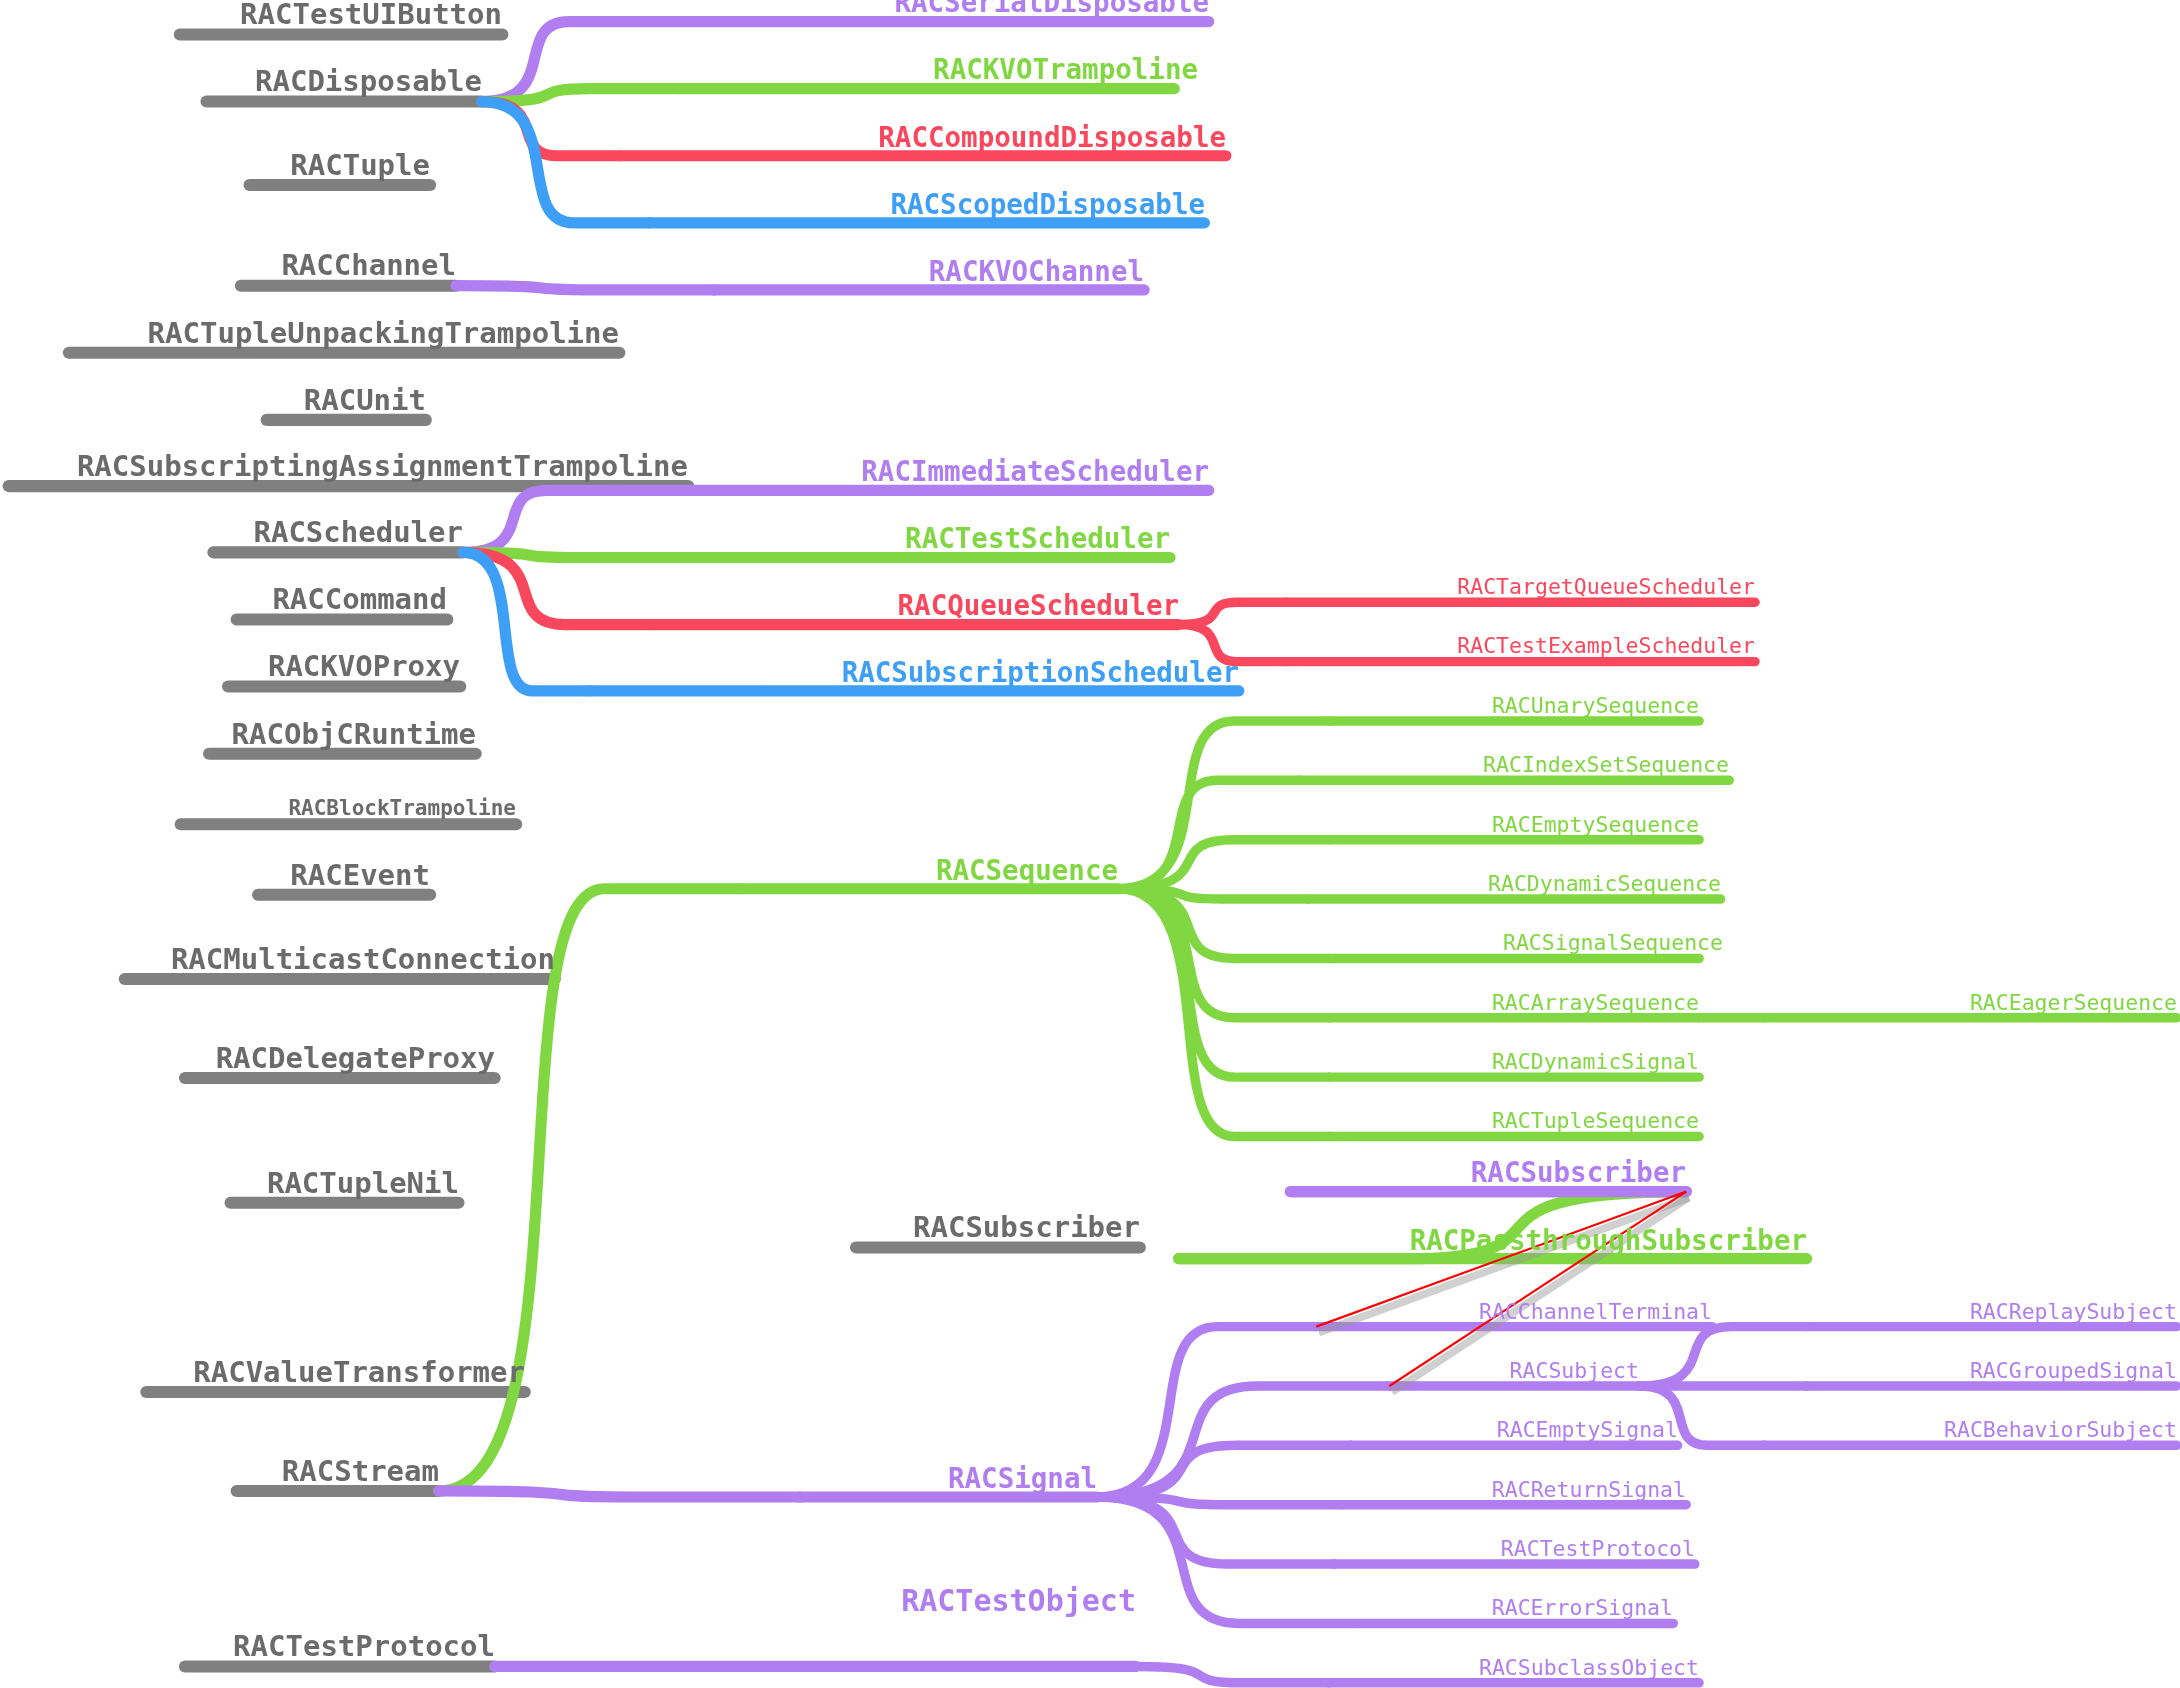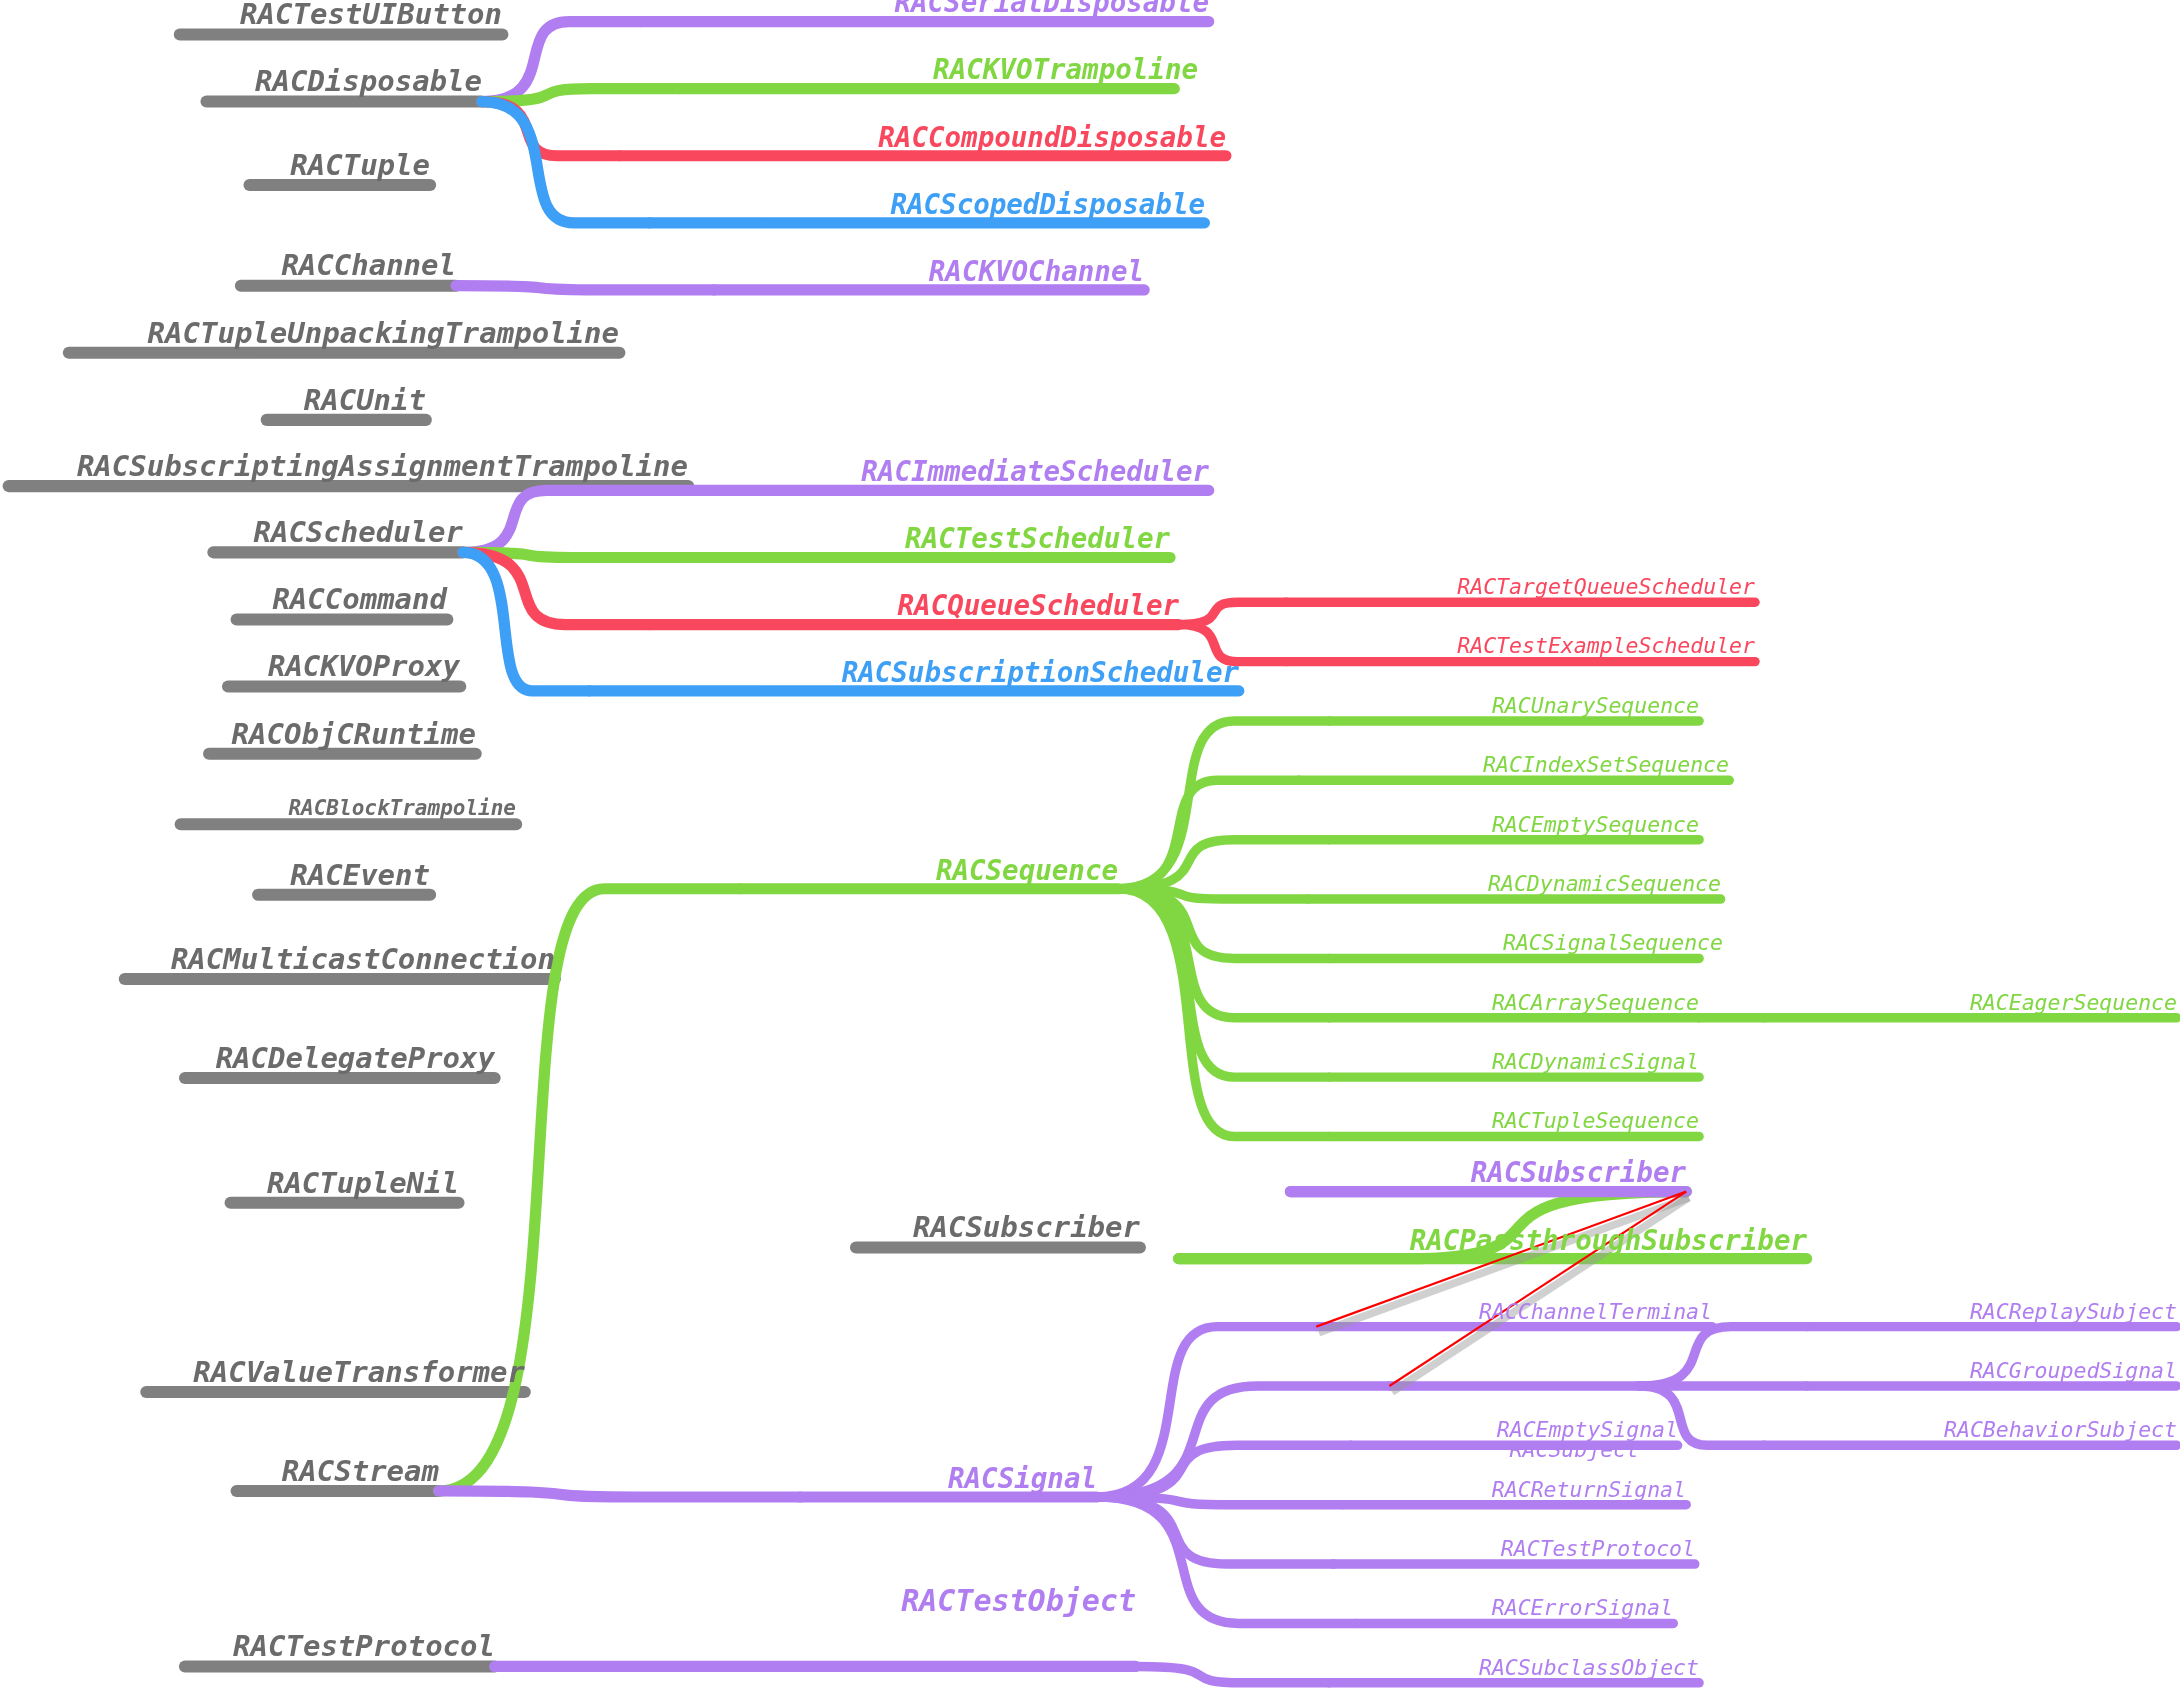--- a/index.html
+++ b/index.html
@@ -1,20 +1,20 @@
 <!DOCTYPE html>
 <html style="font-size:13.8px"><head>
 <meta charset="utf-8">
 <style>
   html,body{margin:0;padding:0;background:#ffffff;}
   body{
     width:2180px;height:1688px;overflow:hidden;
     font-family:"DejaVu Sans Mono","Liberation Mono",monospace;
   }
-  #stage{position:relative;width:2100px;height:1688px;background:#fff;font-style:italic;}
+  #stage{position:relative;width:2100px;height:1688px;background:#fff;}
   #wires{position:absolute;left:0;top:0;width:2180px;height:1688px;}
   .node{
     position:absolute;
     white-space:nowrap;
     transform:translate(-100%,-100%);
     line-height:1;
     letter-spacing:0px;
     user-select:none;
   }
   .node.root{color:#6b6b6b;font-weight:bold;}
@@ -160,21 +160,21 @@
       <div class="node lvl2" style="left: 1755px; top: 656px; font-size: 21.5px; color: rgb(249, 72, 94);">RACTestExampleScheduler</div>
       <div class="node lvl2" style="left: 1699px; top: 716px; font-size: 21.5px; color: rgb(129, 215, 66);">RACUnarySequence</div>
       <div class="node lvl2" style="left: 1729px; top: 775px; font-size: 21.5px; color: rgb(129, 215, 66);">RACIndexSetSequence</div>
       <div class="node lvl2" style="left: 1699px; top: 835px; font-size: 21.5px; color: rgb(129, 215, 66);">RACEmptySequence</div>
       <div class="node lvl2" style="left: 1721px; top: 894px; font-size: 21.5px; color: rgb(129, 215, 66);">RACDynamicSequence</div>
       <div class="node lvl2" style="left: 1699px; top: 953px; font-size: 21.5px; color: rgb(129, 215, 66); margin-left: 24px;">RACSignalSequence</div>
       <div class="node lvl2" style="left: 1699px; top: 1013px; font-size: 21.5px; color: rgb(129, 215, 66);">RACArraySequence</div>
       <div class="node lvl2" style="left: 1699px; top: 1072px; font-size: 21.5px; color: rgb(129, 215, 66);">RACDynamicSignal</div>
       <div class="node lvl2" style="left: 1699px; top: 1131px; font-size: 21.5px; color: rgb(129, 215, 66);">RACTupleSequence</div>
       <div class="node lvl2" style="left: 1712px; top: 1322px; font-size: 21.5px; color: rgb(176, 126, 240);">RACChannelTerminal</div>
-      <div class="node lvl2" style="left: 1639px; top: 1460px; font-size: 21.5px; color: rgb(176, 126, 240);">RACSubject</div>
+      <div class="node lvl2" style="left: 1639px; top: 1381px; font-size: 21.5px; color: rgb(176, 126, 240);">RACSubject</div>
       <div class="node lvl2" style="left: 1678px; top: 1440px; font-size: 21.5px; color: rgb(176, 126, 240);">RACEmptySignal</div>
       <div class="node lvl2" style="left: 1686px; top: 1500px; font-size: 21.5px; color: rgb(176, 126, 240);">RACReturnSignal</div>
       <div class="node lvl2" style="left: 1695px; top: 1559px; font-size: 21.5px; color: rgb(176, 126, 240);">RACTestProtocol</div>
       <div class="node lvl2" style="left: 1673px; top: 1618px; font-size: 21.5px; color: rgb(176, 126, 240);">RACErrorSignal</div>
       <div class="node lvl2" style="left: 1699px; top: 1678px; font-size: 21.5px; color: rgb(176, 126, 240);">RACSubclassObject</div>
       <div class="node lvl3 lvl2" style="left: 2177px; top: 1013px; font-size: 21.5px; color: rgb(129, 215, 66);">RACEagerSequence</div>
       <div class="node lvl3 lvl2" style="left: 2177px; top: 1322px; font-size: 21.5px; color: rgb(176, 126, 240);">RACReplaySubject</div>
       <div class="node lvl3 lvl2" style="left: 2177px; top: 1381px; font-size: 21.5px; color: rgb(176, 126, 240);">RACGroupedSignal</div>
       <div class="node lvl3 lvl2" style="left: 2177px; top: 1440px; font-size: 21.5px; color: rgb(176, 126, 240);">RACBehaviorSubject</div>
     </div>

